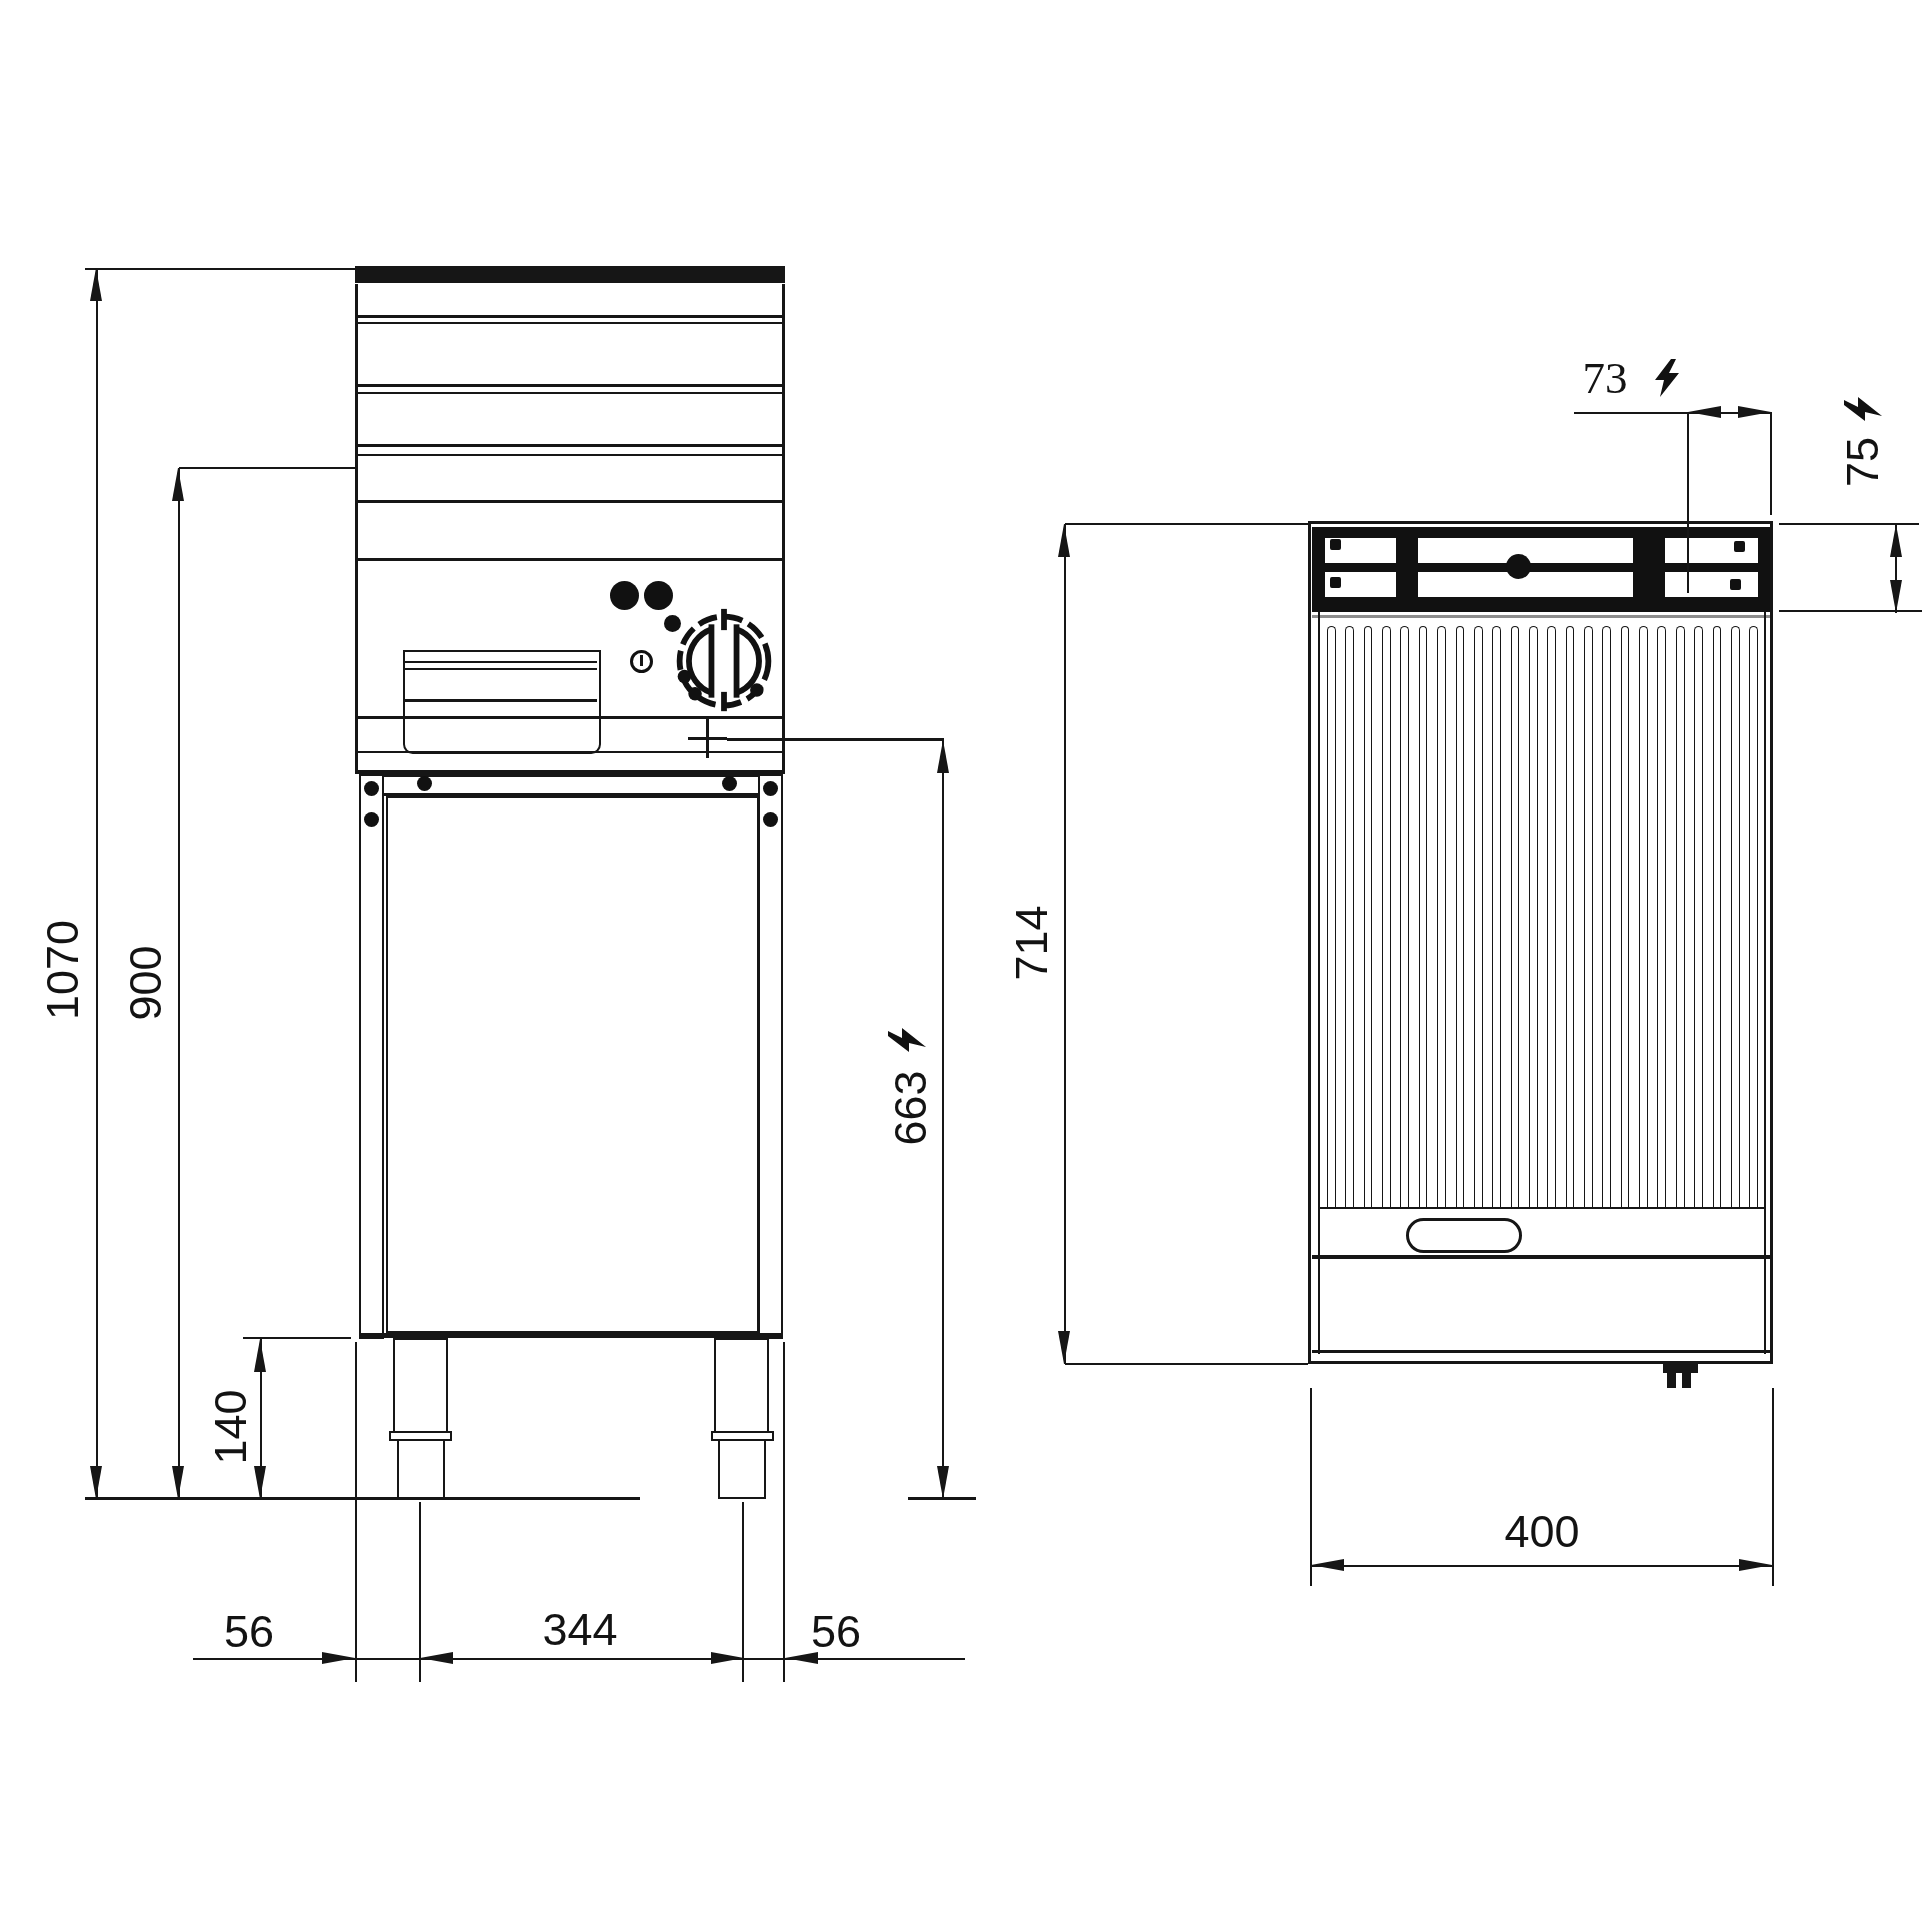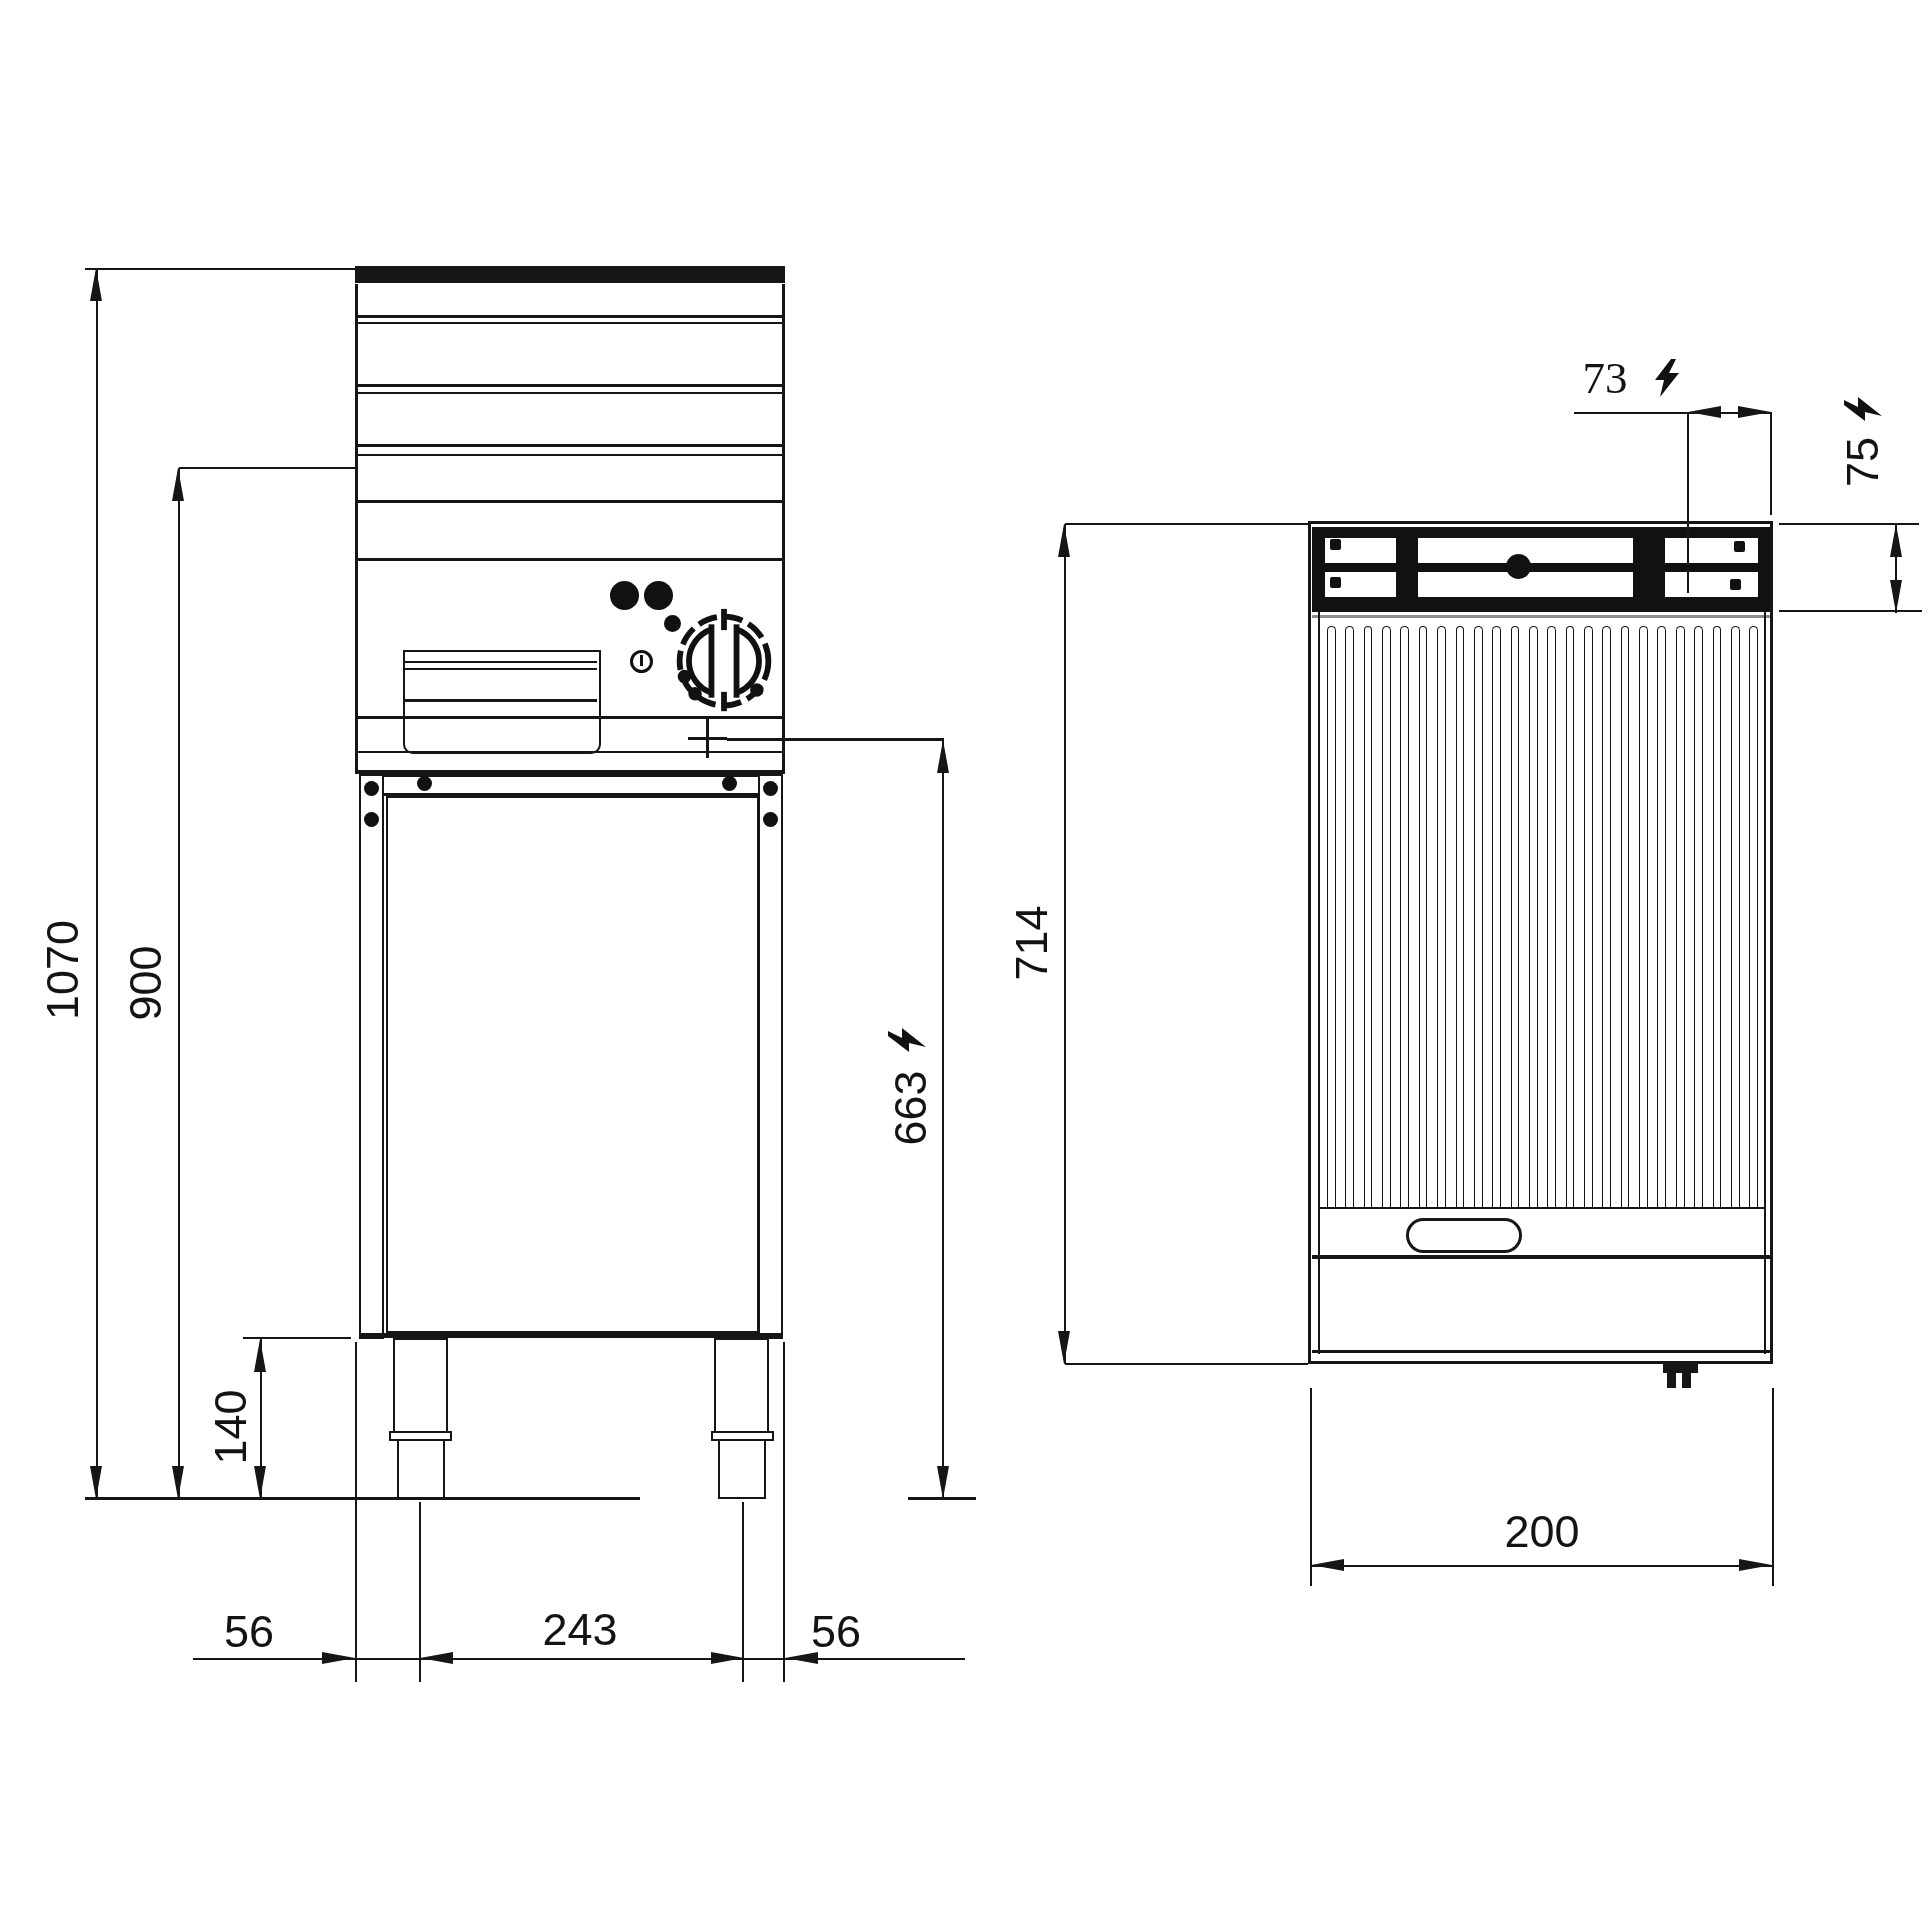--- a/index.html
+++ b/index.html
@@ -143,21 +143,21 @@
     <div class="ln" style="left:355px;top:1342px;width:1.9px;height:340px;"></div>
     <div class="ln" style="left:419px;top:1502px;width:1.9px;height:180px;"></div>
     <div class="ln" style="left:742px;top:1502px;width:1.9px;height:180px;"></div>
     <div class="ln" style="left:783px;top:1342px;width:1.9px;height:340px;"></div>
     <div class="ln" style="left:193px;top:1658px;width:772px;height:1.9px;"></div>
     <div class="arr ar-rt" style="left:322px;top:1652px;"></div>
     <div class="arr ar-lf" style="left:420px;top:1652px;"></div>
     <div class="arr ar-rt" style="left:711px;top:1652px;"></div>
     <div class="arr ar-lf" style="left:785px;top:1652px;"></div>
     <div class="dim-label" style="left:249px;top:1631px;">56</div>
-    <div class="dim-label" style="left:580px;top:1629px;">243</div>
+    <div class="dim-label" style="left:580px;top:1629px;">344</div>
     <div class="dim-label" style="left:836px;top:1631px;">56</div>
   </div>
 
   <div>
     <div class="box" style="left:1308px;top:521px;width:465px;height:843px;border-width:3.9px;"></div>
 
     <div class="ln" style="left:1312px;top:527px;width:458px;height:85px;background:#111;"></div>
     <div style="position:absolute;left:1325px;top:538px;width:71px;height:25px;background:#fff;"></div>
     <div style="position:absolute;left:1418px;top:538px;width:215px;height:25px;background:#fff;"></div>
     <div style="position:absolute;left:1665px;top:538px;width:93px;height:25px;background:#fff;"></div>
@@ -218,21 +218,21 @@
     <div class="ln" style="left:1064px;top:524px;width:1.9px;height:840px;"></div>
     <div class="arr ar-up" style="left:1058px;top:524px;"></div>
     <div class="arr ar-dn" style="left:1058px;top:1331px;"></div>
     <div class="dim-label rot" style="left:1031px;top:943px;">714</div>
 
     <div class="ln" style="left:1310px;top:1388px;width:1.9px;height:198px;"></div>
     <div class="ln" style="left:1772px;top:1388px;width:1.9px;height:198px;"></div>
     <div class="ln" style="left:1310px;top:1565px;width:463px;height:1.9px;"></div>
     <div class="arr ar-lf" style="left:1311px;top:1559px;"></div>
     <div class="arr ar-rt" style="left:1739px;top:1559px;"></div>
-    <div class="dim-label" style="left:1542px;top:1531px;">200</div>
+    <div class="dim-label" style="left:1542px;top:1531px;">400</div>
 
     <div class="ln" style="left:1574px;top:412px;width:198px;height:1.9px;"></div>
     <div class="ln" style="left:1687px;top:413px;width:1.9px;height:180px;"></div>
     <div class="ln" style="left:1770px;top:413px;width:1.9px;height:102px;"></div>
     <div class="arr ar-lf" style="left:1688px;top:406px;"></div>
     <div class="arr ar-rt" style="left:1738px;top:406px;"></div>
     <div class="dim-label" style="left:1605px;top:378px;font-family:Liberation Serif, serif;">73</div>
     <div class="bolt" style="left:1667px;top:380px;">
       <svg width="26" height="39" viewBox="0 0 26 38">
           <path d="M17 0 L1 21 L10 21 L6 38 L25 14 L15 14 L22 0 Z" fill="#111"></path>

